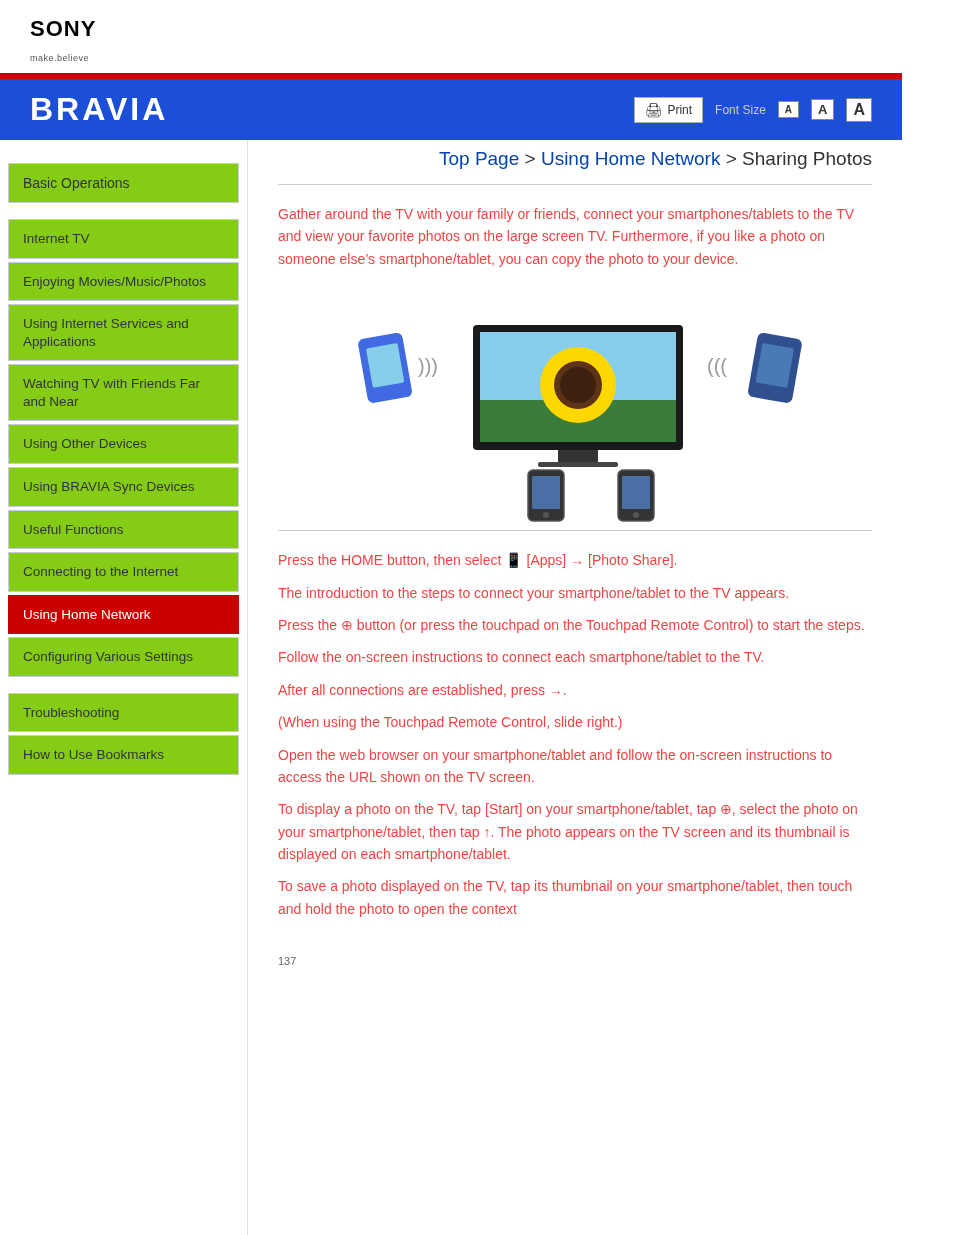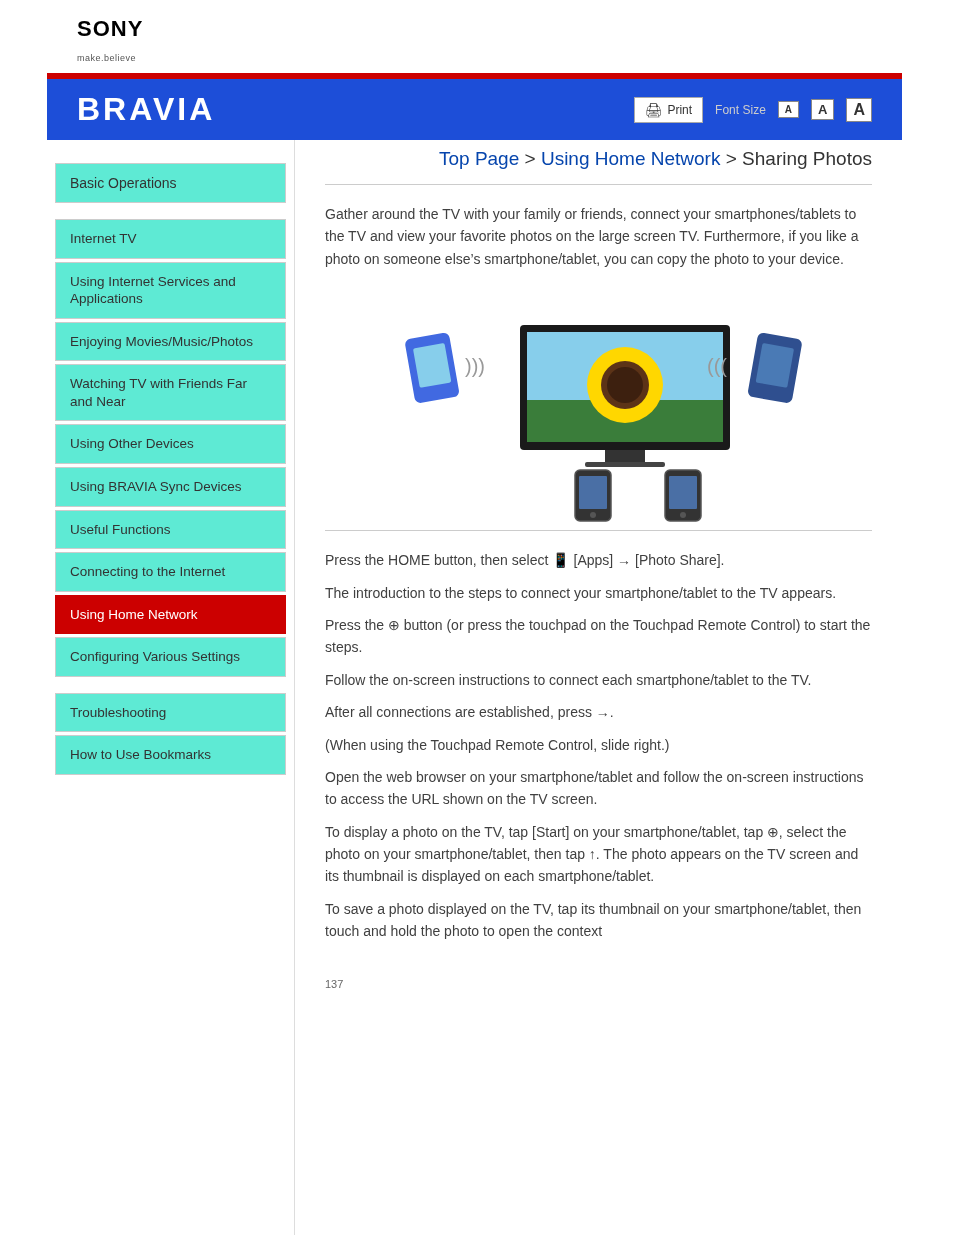--- a/index.html
+++ b/index.html
@@ -1,18 +1,18 @@
 <!DOCTYPE html>
 <html><head>
   <meta charset="utf-8">
   <style>
     * { box-sizing: border-box; margin: 0; padding: 0; }
     body { font-family: Arial, sans-serif; font-size: 14px; color: #333; background: #fff; }
 
-    .page-wrapper { display: flex; flex-direction: column; width: 902px; min-height: 1235px; padding-left: 47px; }
+    .page-wrapper { display: flex; flex-direction: column; width: 902px; min-height: 1235px; }
 
     
     .logo-area { padding: 18px 30px 10px 30px; }
     .sony-logo { font-size: 22px; font-weight: bold; letter-spacing: 1px; color: #000; line-height: 1; }
     .sony-tagline { font-size: 9px; color: #555; letter-spacing: 0.5px; margin-top: 13px; }
 
     
     .red-bar { height: 6px; background: #cc0000; width: 100%; }
 
     
@@ -25,40 +25,40 @@
     .font-btn { border: 1px solid #888; background: #fff; cursor: pointer; color: #333; font-weight: bold; padding: 2px 6px; }
     .font-btn.small { font-size: 10px; }
     .font-btn.medium { font-size: 13px; }
     .font-btn.large { font-size: 16px; }
 
     
     .main-layout { display: flex; flex: 1; }
 
     
     .sidebar { width: 248px; min-width: 248px; padding: 10px 0; border-right: 1px solid #ddd; }
-    .sidebar-item { padding: 10px 14px; font-size: 13.5px; color: #333; border: 1px solid #ccc; margin: 3px 8px; cursor: pointer; background: #5eead4; line-height: 1.3; }
+    .sidebar-item { padding: 10px 14px; font-size: 13.5px; color: #333; border: 1px solid #ccc; margin: 3px 8px; cursor: pointer; background: #84cc16; line-height: 1.3; }
     .sidebar-item.active { background: #c00; color: #fff; border-color: #c00; }
     .sidebar-item.section-header { font-size: 14px; font-weight: normal; }
     .sidebar-separator { height: 10px; }
 
     
     .content { flex: 1; padding: 0 30px 30px 30px; }
 
     
     .breadcrumb { padding: 8px 0 6px 0; font-size: 19px; color: #555; text-align: right; }
     .breadcrumb a { color: #0645ad; text-decoration: none; cursor: pointer; }
     .breadcrumb span { color: #333; }
 
     .divider { border: none; border-top: 1px solid #ccc; margin: 8px 0; }
 
     
     .content-section { padding: 10px 0; }
 
     
-    .content-text { font-size: 14px; line-height: 1.6; color: #404040; margin-bottom: 10px; }
+    .content-text { font-size: 14px; line-height: 1.6; color: #ef4444; margin-bottom: 10px; }
 
     
     .page-number { text-align: left; font-size: 11px; color: #666; padding: 15px 0 5px 0; }
 
     .illustration-wrapper { display: flex; justify-content: center; align-items: flex-start; gap: 0; margin: 20px 0; position: relative; height: 200px; }
   </style>
 </head>
 <body>
 
 <div class="page-wrapper">
@@ -84,22 +84,22 @@
     </div>
   </div>
 
   <div class="main-layout">
 
     <div class="sidebar">
       <div class="sidebar-separator"></div>
       <div class="sidebar-item section-header">Basic Operations</div>
       <div class="sidebar-separator"></div>
       <div class="sidebar-item">Internet TV</div>
+      <div class="sidebar-item">Enjoying Movies/Music/Photos</div>
       <div class="sidebar-item">Using Internet Services and Applications</div>
-      <div class="sidebar-item">Enjoying Movies/Music/Photos</div>
       <div class="sidebar-item">Watching TV with Friends Far and Near</div>
       <div class="sidebar-item">Using Other Devices</div>
       <div class="sidebar-item">Using BRAVIA Sync Devices</div>
       <div class="sidebar-item">Useful Functions</div>
       <div class="sidebar-item">Connecting to the Internet</div>
       <div class="sidebar-item active">Using Home Network</div>
       <div class="sidebar-item">Configuring Various Settings</div>
       <div class="sidebar-separator"></div>
       <div class="sidebar-item">Troubleshooting</div>
       <div class="sidebar-item">How to Use Bookmarks</div>

